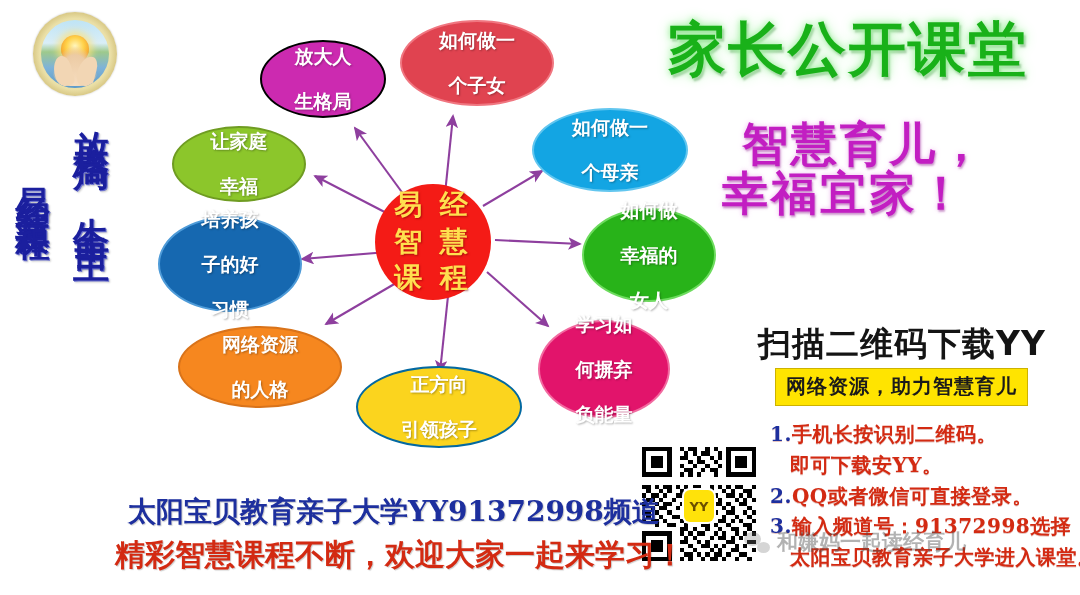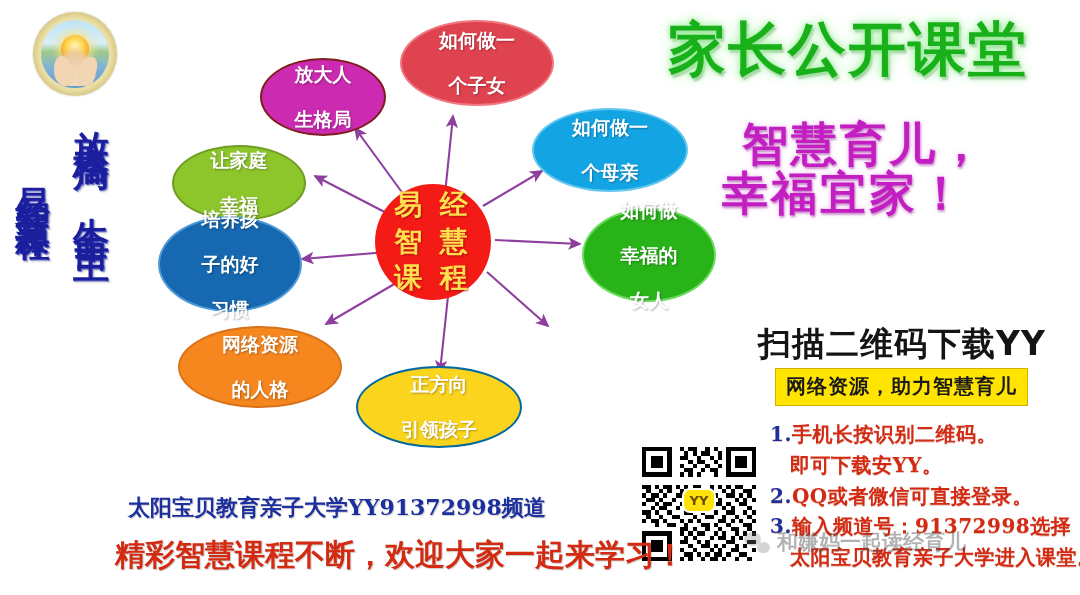--- a/index.html
+++ b/index.html
@@ -67,27 +67,27 @@
   .step .num{color:#1d2f9e;}
   #step1{left:770px;top:421px;}
   #step1b{left:790px;top:452px;}
   #step2{left:770px;top:483px;}
   #step3{left:770px;top:513px;}
   #step3b{left:790px;top:544px;}
 
   
   #qr{position:absolute;left:638px;top:443px;width:122px;height:122px;background:#fff;}
   #qr svg{display:block;}
-  #qr-logo{position:absolute;left:50%;top:50%;width:30px;height:21px;margin:-14px 0 0 -15px;
+  #qr-logo{position:absolute;left:50%;top:50%;width:30px;height:32px;margin:-14px 0 0 -15px;
         background:#ffe20a;border-radius:6px;display:flex;align-items:center;justify-content:center;
         color:#6b4f00;font-size:13px;font-weight:bold;font-family:"DejaVu Sans",sans-serif;
         box-shadow:0 0 0 2px #fff;}
 
   
-  #bottom1{position:absolute;left:128px;top:493px;font-size:22px;font-weight:bold;color:#1d2f9e;
+  #bottom1{position:absolute;left:128px;top:493px;font-size:28px;font-weight:bold;color:#1d2f9e;
         letter-spacing:0px;font-family:"DejaVu Serif","Liberation Serif",serif;
         text-shadow:1px 1px 1px rgba(0,0,0,.2);}
   #bottom2{position:absolute;left:115px;top:535px;font-size:30px;font-weight:bold;color:#d32a12;
         letter-spacing:0px;font-family:"DejaVu Serif","Liberation Serif",serif;
         text-shadow:1px 1px 1px rgba(0,0,0,.2);}
 
   
   #watermark{position:absolute;left:744px;top:528px;display:flex;align-items:center;gap:7px;
         opacity:.42;color:#4a4a4a;font-size:21px;font-weight:bold;white-space:nowrap;
         font-family:"DejaVu Sans",sans-serif;}
@@ -135,42 +135,42 @@
     </svg>
 
     <div class="center" style="left:225px;top:176px;width:116px;height:116px;font-size:28px;">
       <span>
         <span>易 经</span><br>
         <span>智 慧</span><br>
         <span>课 程</span>
       </span>
     </div>
 
-    <div class="node" style="left:110px;top:32px;width:122px;height:74px;font-size:19px;background:#cc2ab0;border:2px solid #7f1d1d;margin-top:18px;">
+    <div class="node" style="left:110px;top:32px;width:122px;height:74px;font-size:19px;background:#cc2ab0;border:2px solid #000000;">
       <span>
         <span>放大人</span><br>
         <span>生格局</span>
       </span>
     </div>
 
     <div class="node" style="left:250px;top:12px;width:150px;height:82px;font-size:19px;background:#e04350;border:2px solid #f07680;">
       <span>
         <span>如何做一</span><br>
         <span>个子女</span>
       </span>
     </div>
 
     <div class="node" style="left:382px;top:100px;width:152px;height:80px;font-size:19px;background:#13a5e3;border:2px solid #62c6ef;">
       <span>
         <span>如何做一</span><br>
         <span>个母亲</span>
       </span>
     </div>
 
-    <div class="node" style="left:22px;top:118px;width:130px;height:72px;font-size:19px;background:#8cc62b;border:2px solid #6f9c22;margin-top:19px;">
+    <div class="node" style="left:22px;top:118px;width:130px;height:72px;font-size:19px;background:#8cc62b;border:2px solid #6f9c22;">
       <span>
         <span>让家庭</span><br>
         <span>幸福</span>
       </span>
     </div>
 
     <div class="node" style="left:8px;top:208px;width:140px;height:92px;font-size:19px;background:#1668b0;border:2px solid #4e9bd8;">
       <span>
         <span>培养孩</span><br>
         <span>子的好</span><br>
@@ -179,20 +179,27 @@
     </div>
 
     <div class="node" style="left:432px;top:200px;width:130px;height:90px;font-size:19px;background:#28b319;border:2px solid #6ddb5e;">
       <span>
         <span>如何做</span><br>
         <span>幸福的</span><br>
         <span>女人</span>
       </span>
     </div>
 
+    <div class="node" style="left:388px;top:312px;width:128px;height:94px;font-size:19px;background:#e2146b;border:2px solid #f26aa0;">
+      <span>
+        <span>学习如</span><br>
+        <span>何摒弃</span><br>
+        <span>负能量</span>
+      </span>
+    </div>
 
     <div class="node" style="left:28px;top:318px;width:160px;height:78px;font-size:19px;background:#f6871f;border:2px solid #d9731a;">
       <span>
         <span>网络资源</span><br>
         <span>的人格</span>
       </span>
     </div>
 
     <div class="node" style="left:206px;top:358px;width:162px;height:78px;font-size:19px;background:#fbd41e;border:2px solid #0369a1;">
       <span>

